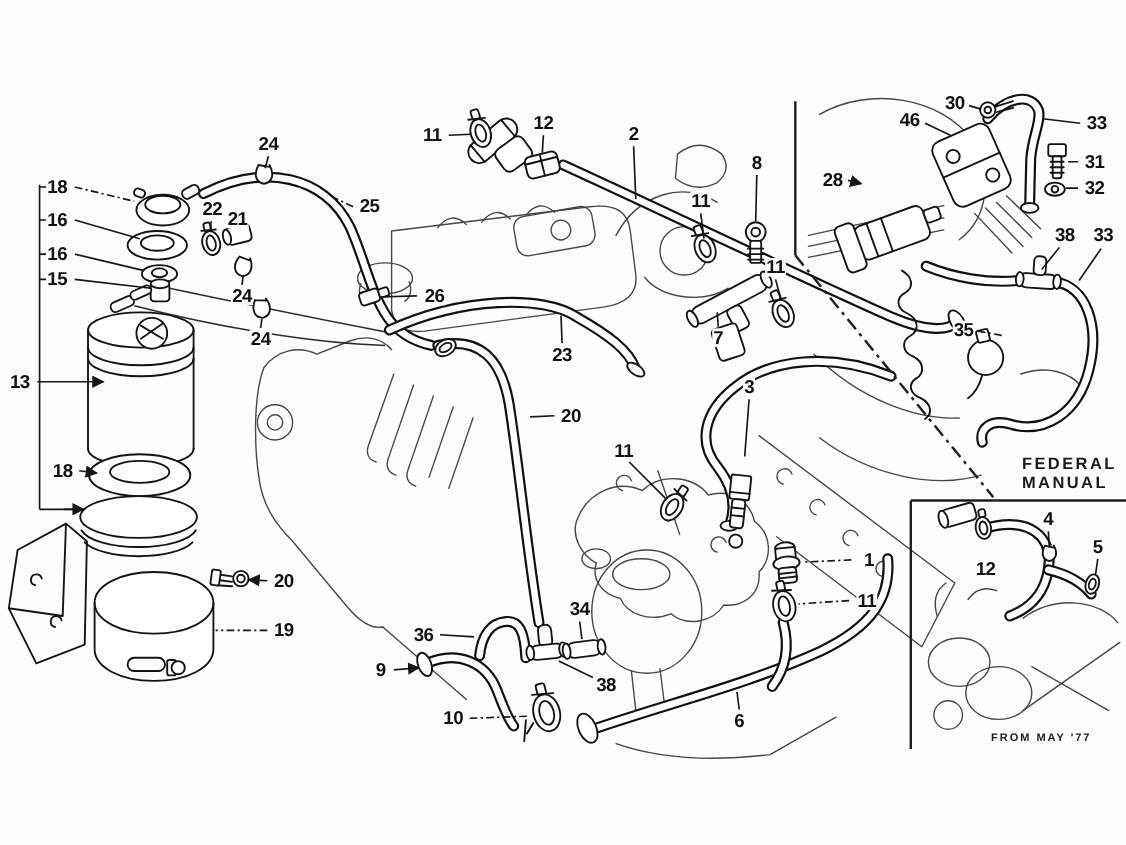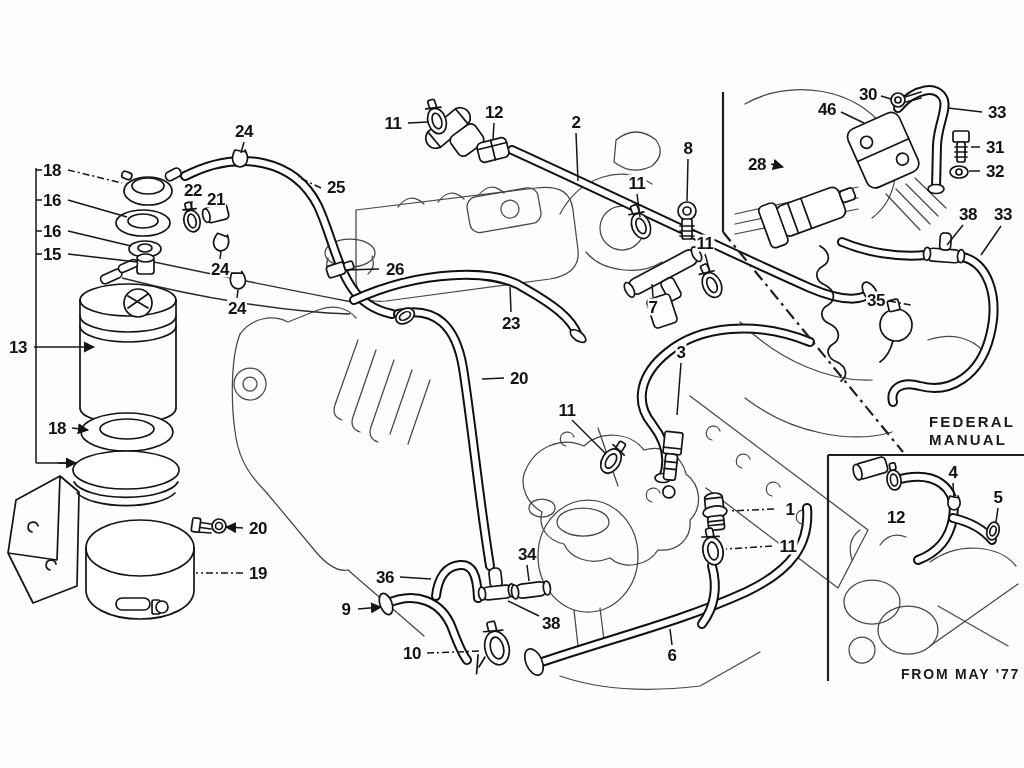--- a/index.html
+++ b/index.html
@@ -23,21 +23,21 @@
   #labels-layer{position:absolute;left:0;top:0;width:100%;height:100%;pointer-events:none;}
   .part-label{
     position:absolute;transform:translate(-50%,-50%);
     font-weight:700;font-size:17px;line-height:1;color:#121212;
     background:#fdfdfc;padding:0 1px;letter-spacing:-0.5px;white-space:nowrap;
   }
   .caption{
     position:absolute;font-weight:700;color:#1a1a1a;white-space:pre;
   }
   .caption.federal{left:929px;top:413px;font-size:15px;line-height:18px;letter-spacing:2.2px;}
-  .caption.inset{left:901px;top:666px;font-size:14px;letter-spacing:1.8px;}
+  .caption.inset{left:901px;top:666px;font-size:10px;letter-spacing:1.8px;}
 </style>
 </head>
 <body>
 
 <div class="stage">
 
 <svg width="1024" height="768" viewBox="0 0 1024 768">
   <defs>
     <marker id="arr" viewBox="0 0 10 10" refX="9" refY="5" markerWidth="7.5" markerHeight="7.5" orient="auto-start-reverse">
       <path d="M0,0 L10,5 L0,10 z" fill="#151515"></path>

